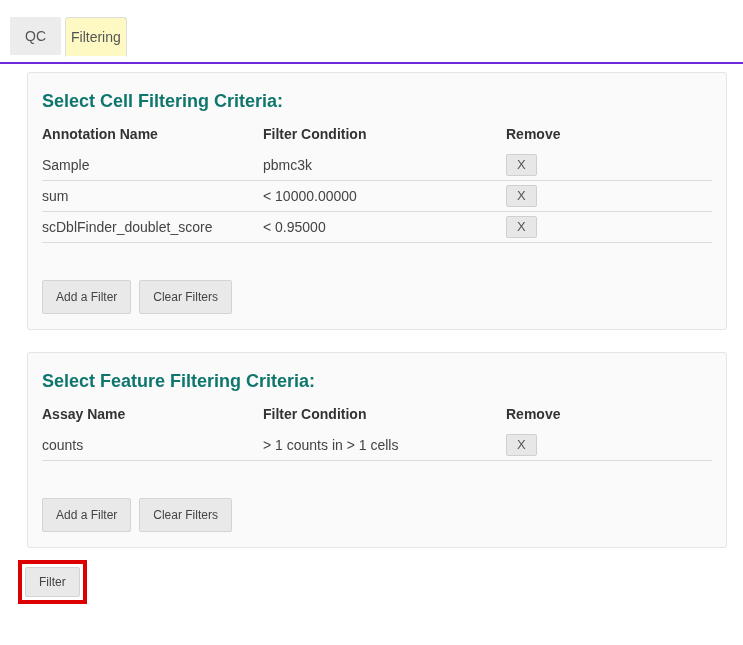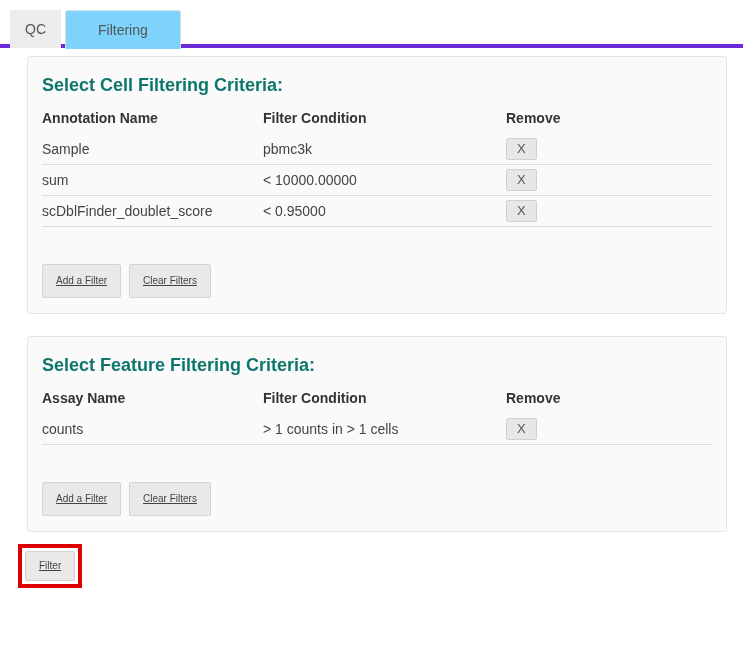--- a/index.html
+++ b/index.html
@@ -9,45 +9,45 @@
     background: #ffffff;
     font-family: "Liberation Sans", "DejaVu Sans", sans-serif;
     font-size: 14px;
     color: #444444;
     overflow: hidden;
   }
 
   
   .tabbar {
     display: flex;
-    align-items: flex-start;
-    border-bottom: 4px solid #6d28d9;
+    align-items: center;
+    border-bottom: 2px solid #6d28d9;
     padding: 10px 0 0 10px;
-    height: 48px;
+    height: 64px;
   }
   .tab {
     padding: 10px 14px;
     margin-right: 4px;
     margin-bottom: 0;
     color: #555555;
     cursor: pointer;
     line-height: 16px;
     white-space: nowrap;
   }
   .tab.inactive {
     background: #ececec;
     border: 1px solid transparent;
   }
   .tab.active {
-    background: #7dd3fc;
+    background: #fef9c3;
     border: 1px solid #dddddd;
     border-bottom: 1px solid #ffffff;
     margin-bottom: -1px;
     border-radius: 3px 3px 0 0;
-    padding: 11px 32px;
+    padding: 11px 5px;
   }
 
   
   .content { padding: 8px 16px 0 27px; }
 
   .well {
     background: #fafafa;
     border: 1px solid #e5e5e5;
     border-radius: 3px;
     padding: 10px 14px 15px 14px;
@@ -97,26 +97,25 @@
     line-height: 16px;
   }
 
   .btn-row { margin-top: 37px; }
   .btn {
     display: inline-block;
     background: #e9e9e9;
     border: 1px solid #d4d4d4;
     border-radius: 2px;
     color: #444444;
-    font-size: 10px;
+    font-size: 12px;
     padding: 8px 13px;
     margin-right: 4px;
     cursor: pointer;
     line-height: 16px;
-    text-decoration: underline;
   }
 
   
   .filter-wrap { margin: 12px 0 0 18px; display: inline-block; }
   .red-box {
     border: 4px solid #dd0000;
     padding: 3px;
     display: inline-block;
   }
 </style>

